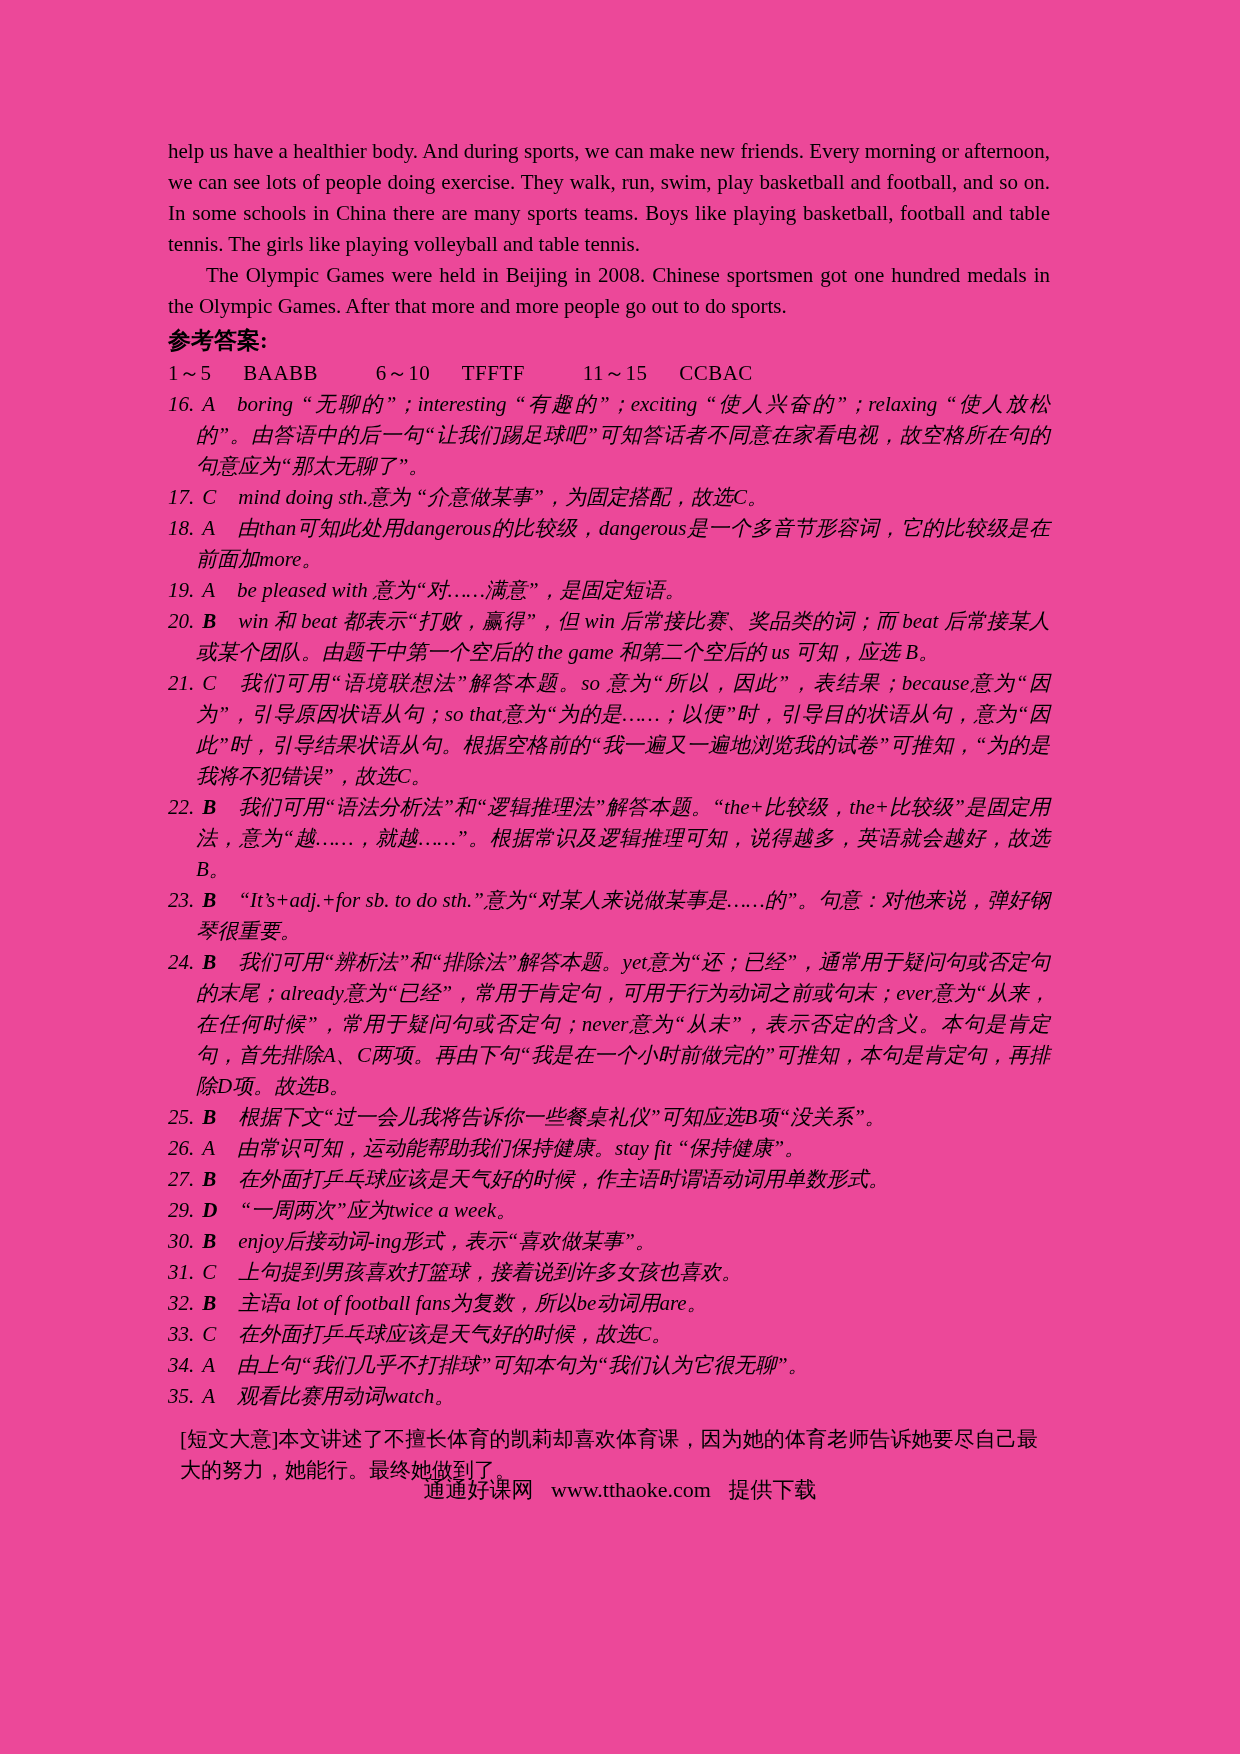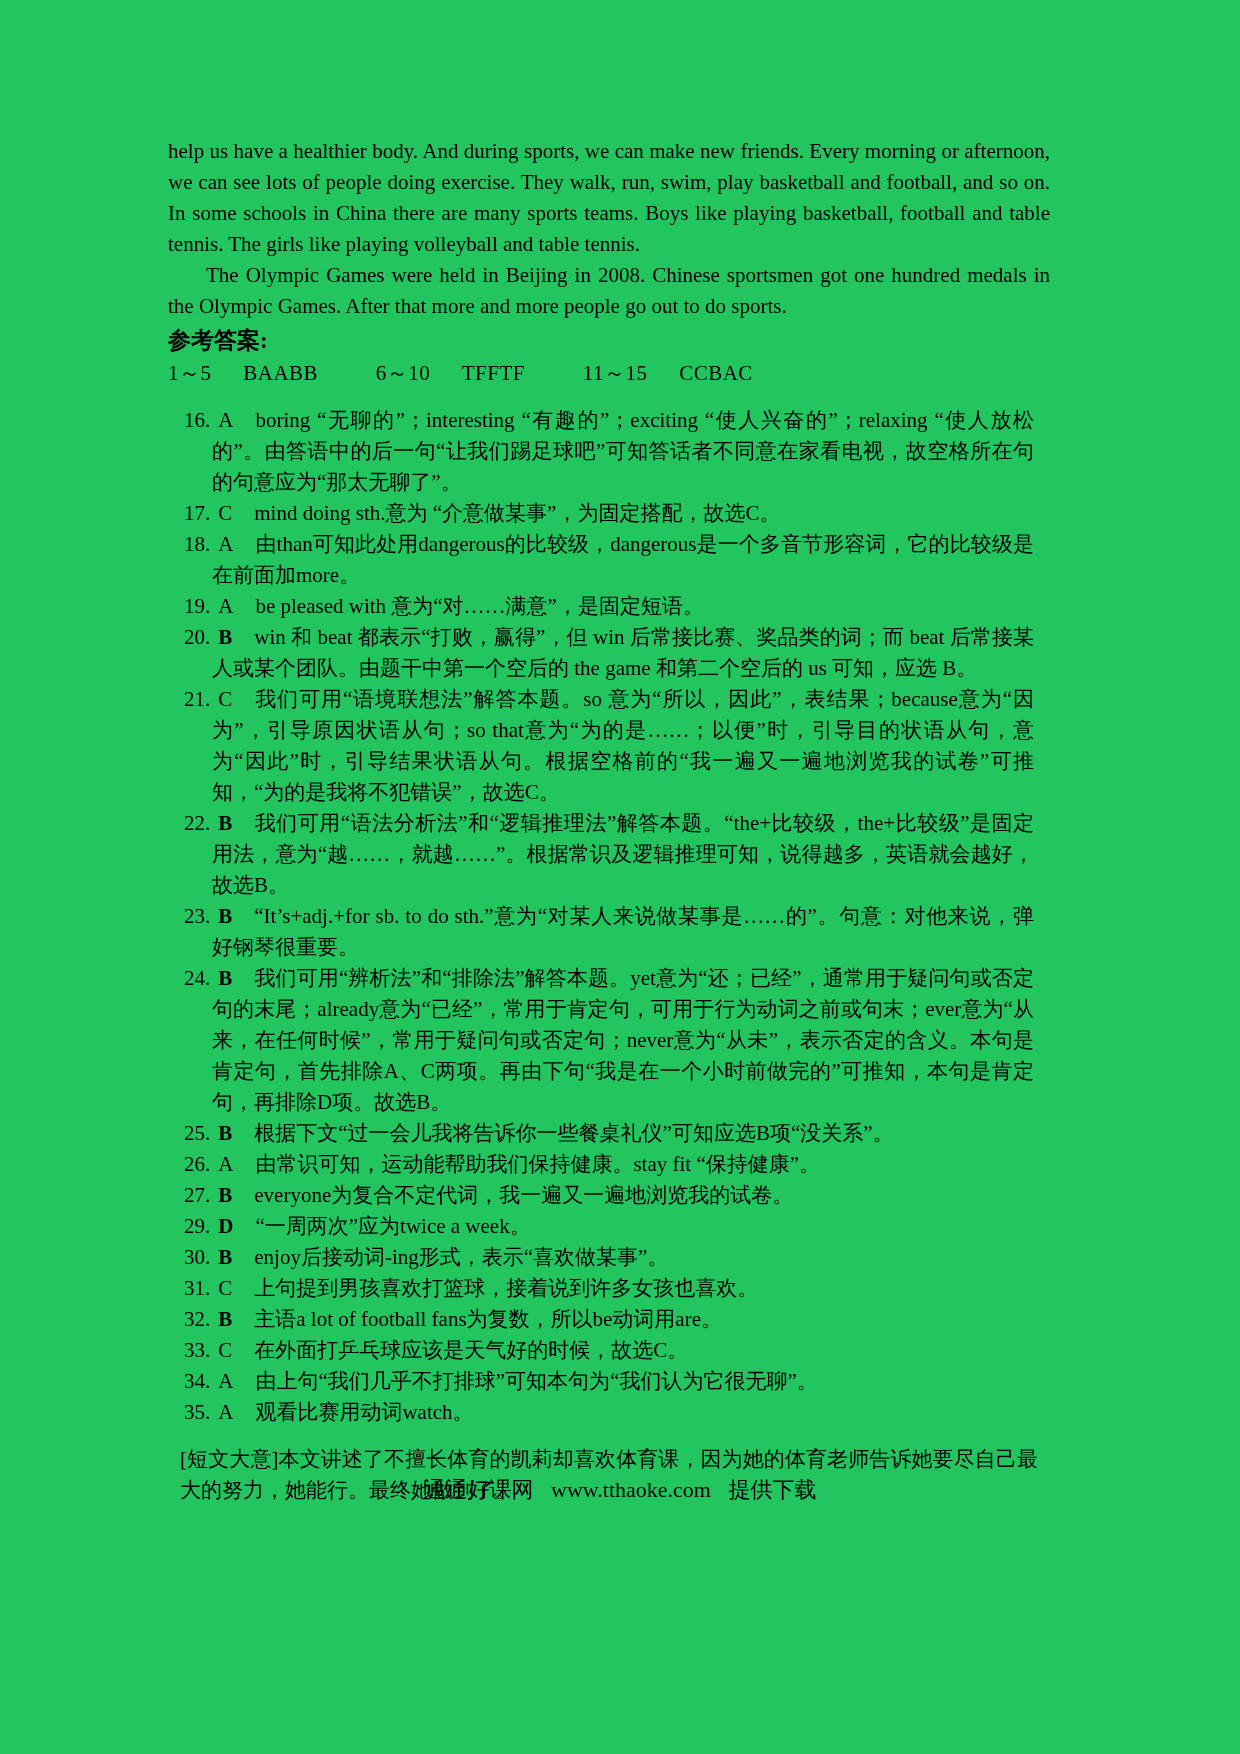--- a/index.html
+++ b/index.html
@@ -10,21 +10,21 @@
   body {
     width: 1240px;
     height: 1754px;
     position: relative;
     font-family: "Liberation Serif", "DejaVu Serif", serif;
     color: #000000;
   }
   .page {
     position: absolute;
     inset: 0;
-    background: #22c55e;
+    background: #ec4899;
   }
   .content {
     padding: 136px 190px 0 168px;
     font-size: 21px;
     line-height: 31px;
     text-align: justify;
   }
   .passage {
     margin: 0;
   }
@@ -46,21 +46,22 @@
   }
   .ans-group {
     margin-right: 52px;
     white-space: nowrap;
   }
   .ans-range {
     margin-right: 26px;
     margin-top: 22px;
   }
   .items {
-    margin: 16px;
+    margin: 0;
+    font-style: italic;
   }
   .item {
     padding-left: 28px;
     text-indent: -28px;
   }
   .item-n {
     margin-right: 8px;
   }
   .item-ans {
     margin-right: 22px;
@@ -151,21 +152,21 @@
 
   <div class="item">
     <span class="item-n">25.</span><span class="item-ans bold">B</span><span class="item-text">根据下文“过一会儿我将告诉你一些餐桌礼仪”可知应选B项“没关系”。</span>
   </div>
 
   <div class="item">
     <span class="item-n">26.</span><span class="item-ans">A</span><span class="item-text">由常识可知，运动能帮助我们保持健康。stay fit “保持健康”。</span>
   </div>
 
   <div class="item">
-    <span class="item-n">27.</span><span class="item-ans bold">B</span><span class="item-text">everyone为复合不定代词，我一遍又一遍地浏览我的试卷。</span>
+    <span class="item-n">27.</span><span class="item-ans bold">B</span><span class="item-text">在外面打乒乓球应该是天气好的时候，作主语时谓语动词用单数形式。</span>
   </div>
 
 
   <div class="item">
     <span class="item-n">29.</span><span class="item-ans bold">D</span><span class="item-text">“一周两次”应为twice a week。</span>
   </div>
 
   <div class="item">
     <span class="item-n">30.</span><span class="item-ans bold">B</span><span class="item-text">enjoy后接动词-ing形式，表示“喜欢做某事”。</span>
   </div>

